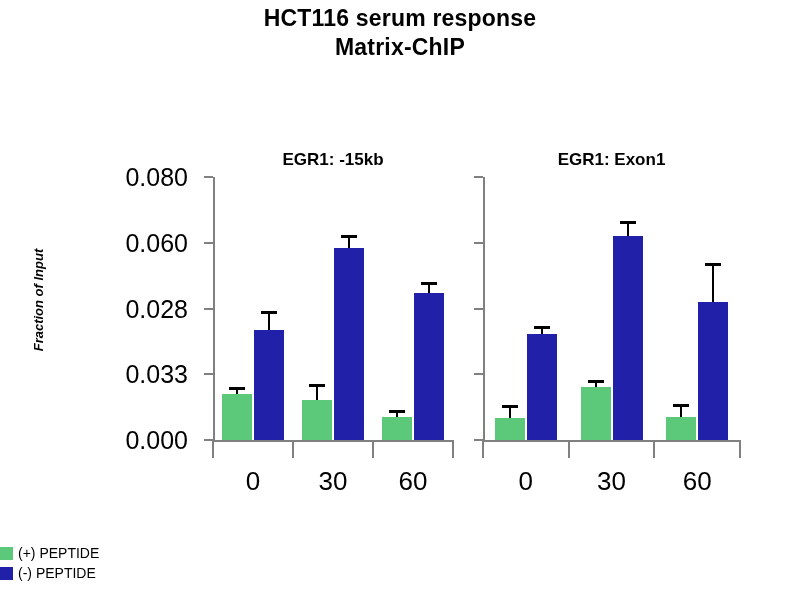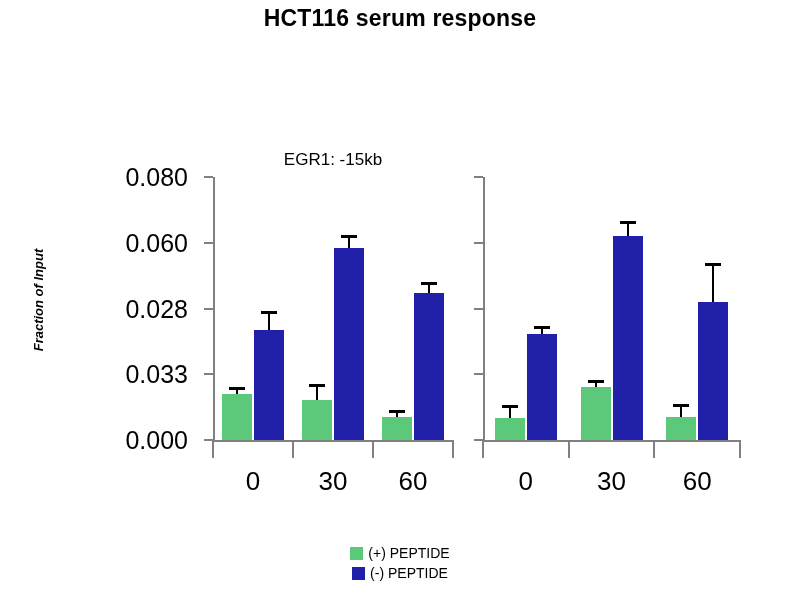--- a/index.html
+++ b/index.html
@@ -77,20 +77,21 @@
   .panel.right { left: 483px; width: 257px; }
 
   .panel-title {
     position: absolute;
     top: -27px;
     left: 0;
     width: 100%;
     text-align: center;
     font-size: 17px;
     white-space: nowrap;
+    font-weight: bold;
   }
 
   
   .axis-y {
     position: absolute;
     left: 0;
     top: 0;
     width: 2px;
     height: 263px;
     background: #808080;
@@ -186,21 +187,21 @@
   }
 
   
   .legend {
     position: absolute;
     top: 543px;
     left: 0;
     width: 800px;
     display: flex;
     flex-direction: column;
-    align-items: center;
+    align-items: flex-start;
   }
   .legend-row {
     display: flex;
     align-items: center;
     height: 20px;
   }
   .legend-swatch {
     width: 13px;
     height: 13px;
     margin-right: 5px;
@@ -213,20 +214,21 @@
     white-space: nowrap;
   }
 </style>
 </head>
 <body>
 
 <div id="figure">
 
   <div class="title-block">
     <div class="title-line">HCT116 serum response</div>
+    <div class="title-line">Matrix-ChIP</div>
   </div>
 
   <div class="ylabel">Fraction of Input</div>
 
   <div class="ytick-labels" id="ytick-labels">
       <div class="ytick-label" style="top: 263px;">0.000</div>
       <div class="ytick-label" style="top: 197.25px;">0.033</div>
       <div class="ytick-label" style="top: 131.5px;">0.028</div>
       <div class="ytick-label" style="top: 65.75px; margin-left: 8px;">0.060</div>
       <div class="ytick-label" style="top: 0px; text-align: right;">0.080</div>
@@ -279,20 +281,21 @@
           </div>
         </div>
       </div>
       <div class="xtick" style="left: calc(0% - 1px);"></div>
       <div class="xtick" style="left: calc(33.3333% - 1px);"></div>
       <div class="xtick" style="left: calc(66.6667% - 1px);"></div>
       <div class="xtick" style="left: calc(100% - 1px);"></div>
     </div>
 
   <div class="panel right" id="panel-1">
+    <div class="panel-title">EGR1: Exon1</div>
     <div class="axis-y"></div>
     <div class="axis-x"></div>
   <div class="ytick" style="top: 263px;"></div>
       <div class="ytick" style="top: 197.25px;"></div>
       <div class="ytick" style="top: 131.5px;"></div>
       <div class="ytick" style="top: 65.75px;"></div>
       <div class="ytick" style="top: 0px;"></div>
       <div class="groups">
         <div class="group">
           <div class="bar-slot">

